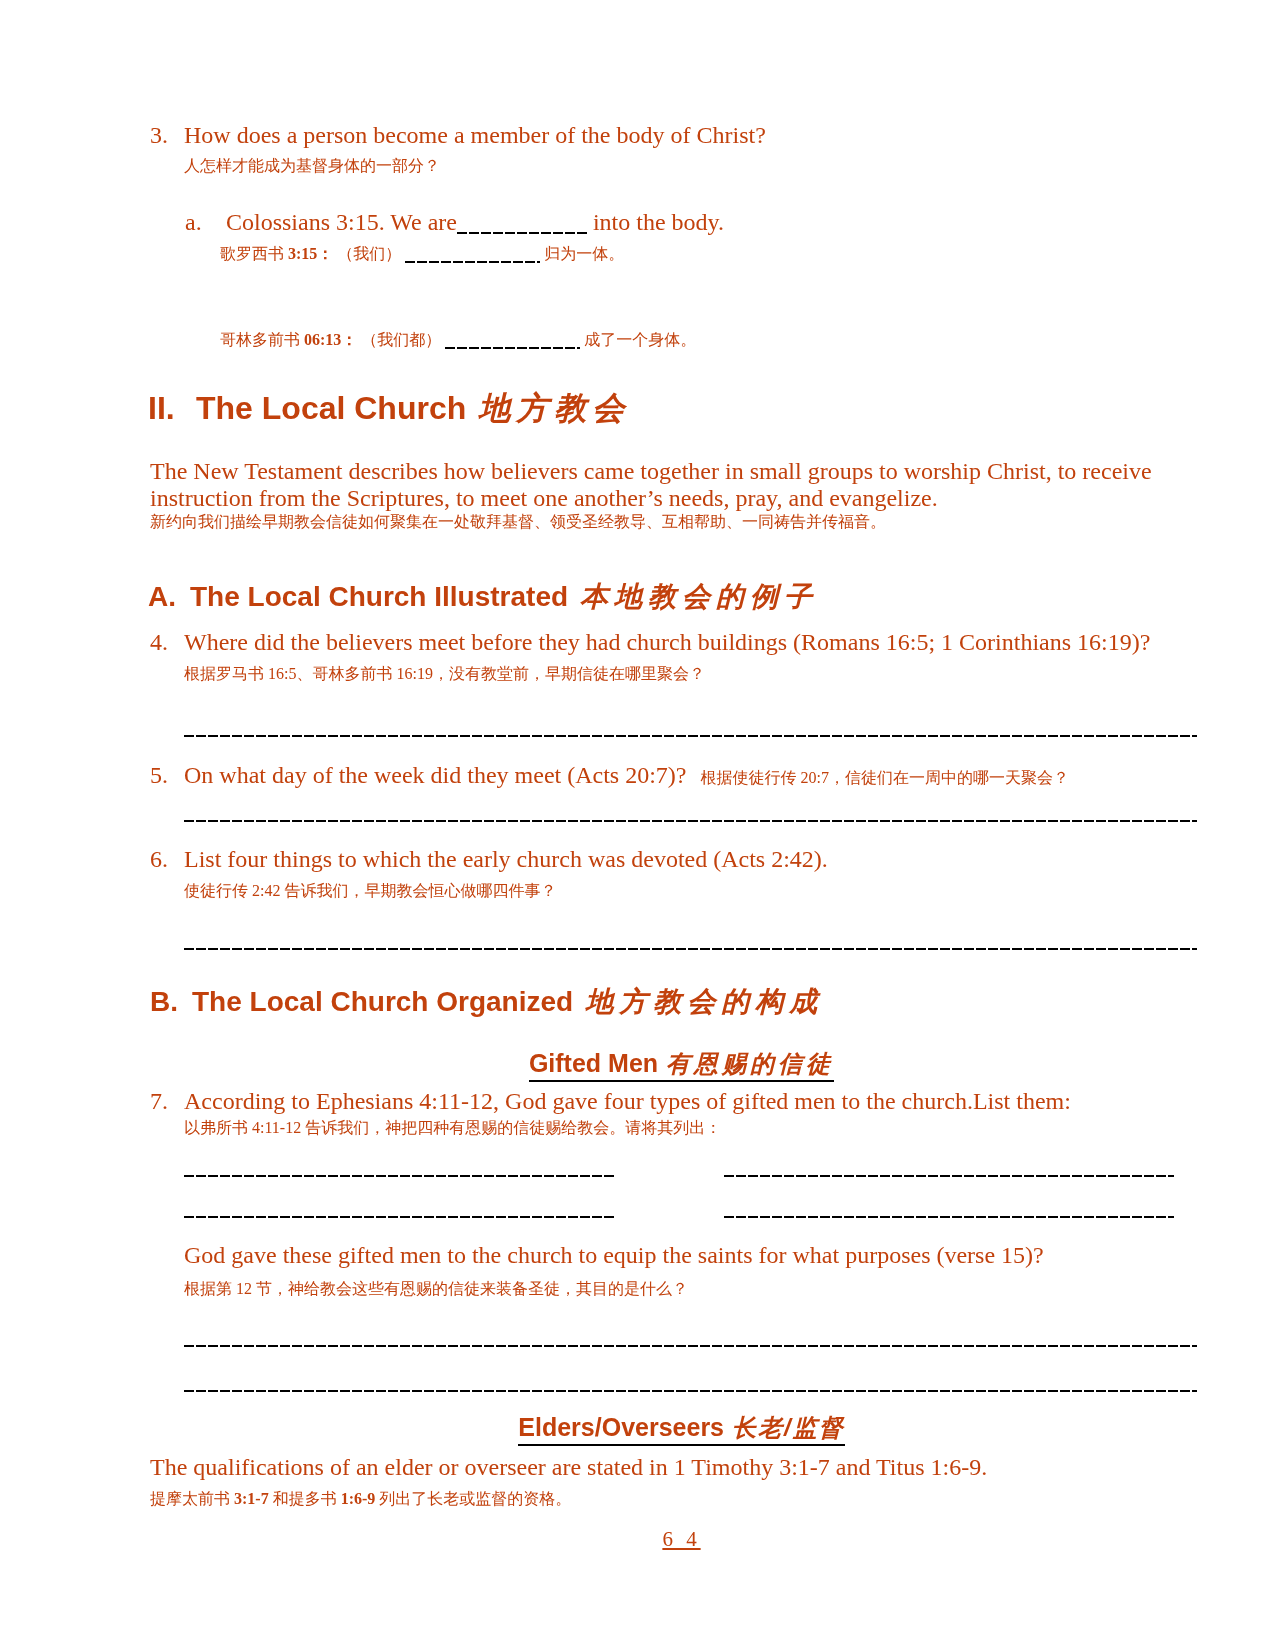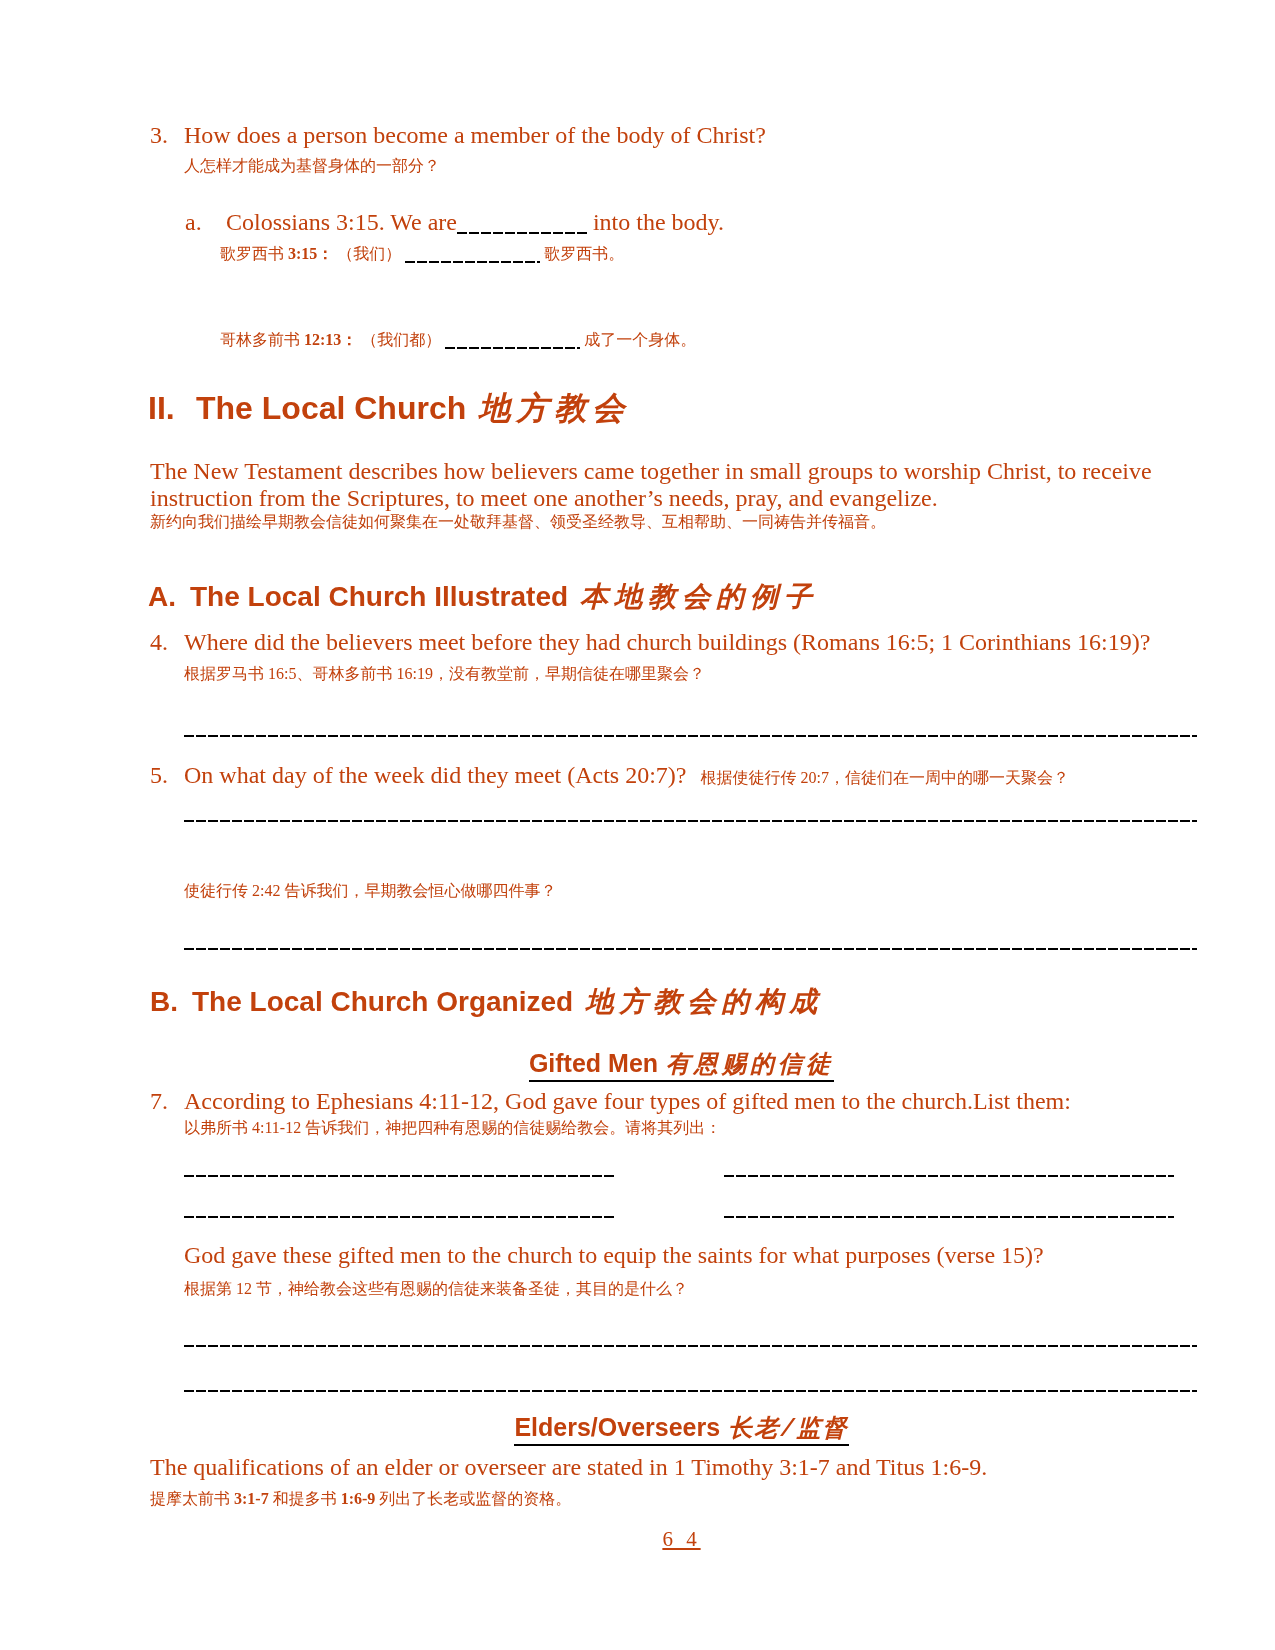--- a/index.html
+++ b/index.html
@@ -29,21 +29,21 @@
   .rule{
     position:absolute;height:2px;
     background:repeating-linear-gradient(90deg,#000 0 10px,#fff 10px 12px);
   }
   .h1,.h2{font-family:"Liberation Sans","DejaVu Sans",sans-serif;font-weight:bold;}
   .h1{font-size:32px;}
   .h2{font-size:28px;}
   .h1 .hnum{display:inline-block;width:48px;}
   .h2 .hnum{display:inline-block;width:42px;}
   .hzh{
-    font-family:Liberation Mono, monospace;
+    font-family:Liberation Sans, sans-serif;
     font-style:italic;letter-spacing:6px;margin-left:12px;
   }
   .chead{
     left:0;width:1275px;text-align:center;
     font-family:"Liberation Sans","DejaVu Sans",sans-serif;
     font-weight:bold;font-size:25px;
   }
   .chead .under{border-bottom:2px solid #000;padding-bottom:3px;}
   .chead .hzh{font-size:24px;margin-left:8px;letter-spacing:4px;}
   .chead .hzh.tight{letter-spacing:2px;}
@@ -56,25 +56,25 @@
 
   <div class="abs en" style="top:120px;left:106px">
     <span class="qnum">3.</span><span>How does a person become a member of the body of Christ?</span>
   </div>
   <div class="abs zh" style="top:156px;left:140px">人怎样才能成为基督身体的一部分？</div>
 
   <div class="abs en" style="top:207px;left:141px">
     <span class="sublab">a.</span><span>Colossians 3:15. We are</span><span class="blank"></span><span> into the body.</span>
   </div>
   <div class="abs zh" style="top:244px;left:176px">
-    <span>歌罗西书 </span><span class="bold">3:15：</span><span> （我们） </span><span class="blank w135"></span><span> 歌罗西书。</span>
+    <span>歌罗西书 </span><span class="bold">3:15：</span><span> （我们） </span><span class="blank w135"></span><span> 归为一体。</span>
   </div>
 
   <div class="abs zh" style="top:330px;left:176px">
-    <span>哥林多前书 </span><span class="bold">12:13：</span><span> （我们都） </span><span class="blank w135"></span><span> 成了一个身体。</span>
+    <span>哥林多前书 </span><span class="bold">06:13：</span><span> （我们都） </span><span class="blank w135"></span><span> 成了一个身体。</span>
   </div>
 
   <div class="abs h1" style="top:388px;left:104px">
     <span class="hnum">II.</span><span>The Local Church</span><span class="hzh">地方教会</span>
   </div>
 
   <div class="abs en" style="top:456px;left:106px">The New Testament describes how believers came together in small groups to worship Christ, to receive</div>
   <div class="abs zh" style="top:512px;left:106px">新约向我们描绘早期教会信徒如何聚集在一处敬拜基督、领受圣经教导、互相帮助、一同祷告并传福音。</div>
   <div class="abs en" style="top:483px;left:106px">instruction from the Scriptures, to meet one another’s needs, pray, and evangelize.</div>
 
@@ -86,20 +86,23 @@
     <span class="qnum">4.</span><span>Where did the believers meet before they had church buildings (Romans 16:5; 1 Corinthians 16:19)?</span>
   </div>
   <div class="abs zh" style="top:664px;left:140px">根据罗马书 16:5、哥林多前书 16:19，没有教堂前，早期信徒在哪里聚会？</div>
   <div class="rule" style="top:735px;left:140px;width:1013px"></div>
 
   <div class="abs" style="top:760px;left:106px">
     <span class="qnum en">5.</span><span class="en">On what day of the week did they meet (Acts 20:7)?</span><span class="zh" style="margin-left:14px">根据使徒行传 20:7，信徒们在一周中的哪一天聚会？</span>
   </div>
   <div class="rule" style="top:820px;left:140px;width:1013px"></div>
 
+  <div class="abs en" style="top:844px;left:106px">
+    <span class="qnum">6.</span><span>List four things to which the early church was devoted (Acts 2:42).</span>
+  </div>
   <div class="abs zh" style="top:881px;left:140px">使徒行传 2:42 告诉我们，早期教会恒心做哪四件事？</div>
   <div class="rule" style="top:948px;left:140px;width:1013px"></div>
 
   <div class="abs chead" style="top:1048px">
     <span class="under"><span>Gifted Men</span><span class="hzh">有恩赐的信徒</span></span>
   </div>
 
   <div class="abs h2" style="top:984px;left:106px">
     <span class="hnum">B.</span><span>The Local Church Organized</span><span class="hzh">地方教会的构成</span>
   </div>

